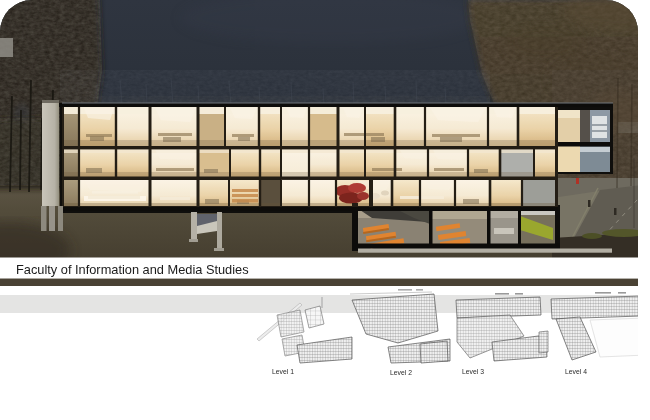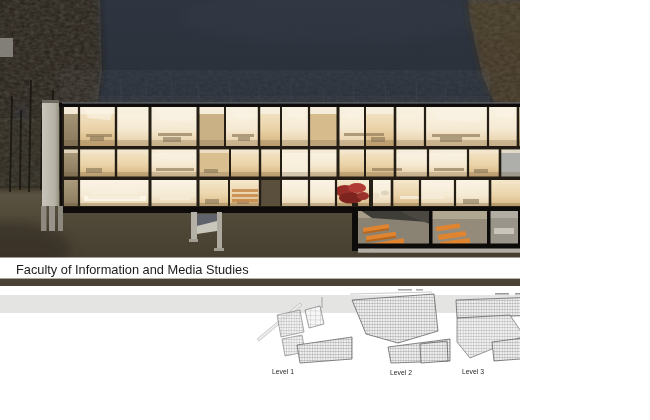--- a/index.html
+++ b/index.html
@@ -1,17 +1,17 @@
 <!DOCTYPE html>
 <html><head>
 <meta charset="utf-8">
 <style>
   html,body{margin:0;padding:0;background:#ffffff;}
-  #page{position:relative;width:520px;height:420px;background:#ffffff;overflow:hidden;
-        font-family:"Liberation Sans",sans-serif;}
+  #page{position:relative;width:638px;height:420px;background:#ffffff;overflow:hidden;
+        font-family:"Liberation Sans",sans-serif;border-radius:32px;}
   svg{display:block;}
 </style>
 </head>
 <body>
 <div id="page">
 <svg width="650" height="420" viewBox="0 0 650 420">
 <defs>
   <linearGradient id="skyG" x1="0" y1="0" x2="0" y2="1">
     <stop offset="0" stop-color="#2f3540"></stop>
     <stop offset="0.6" stop-color="#2c323c"></stop>

